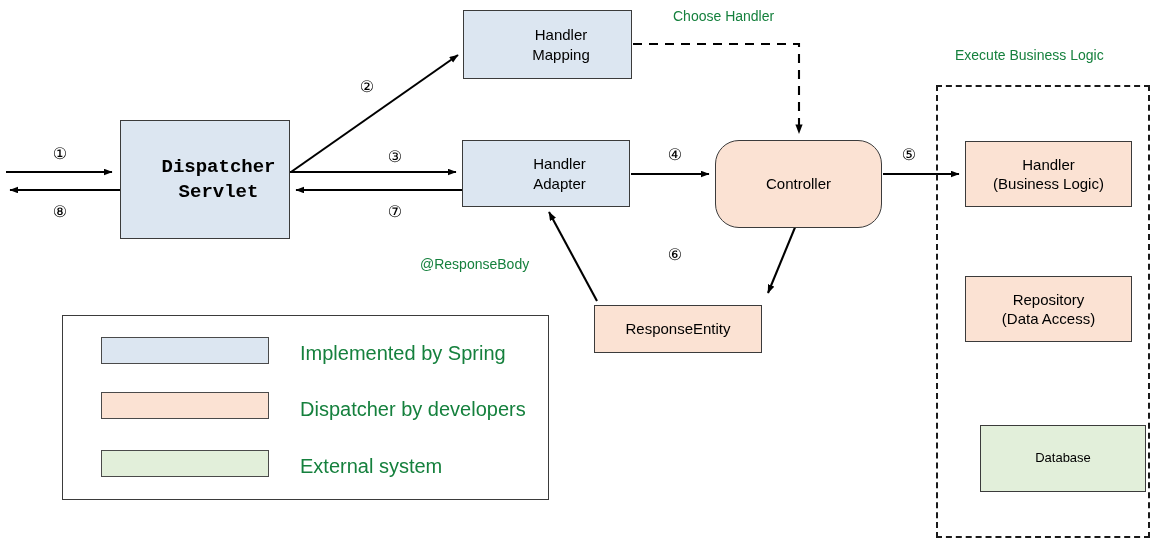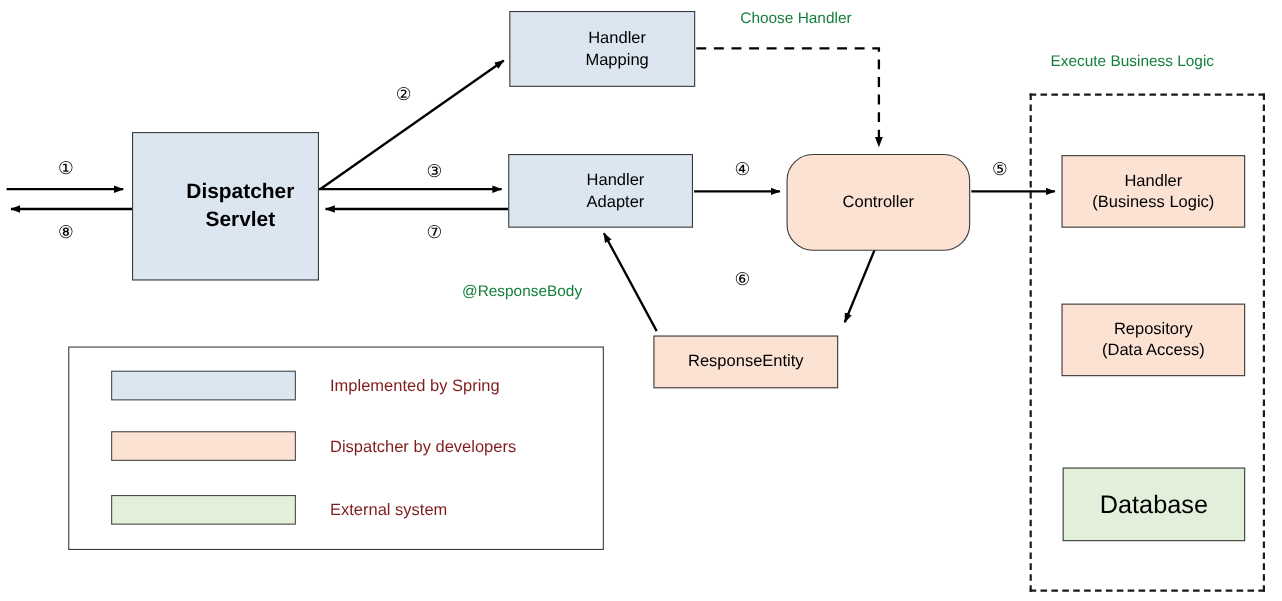--- a/index.html
+++ b/index.html
@@ -41,21 +41,22 @@
   }
   .node.spring { background: #dce6f1; padding-left: 27px; }
   .node.dev    { background: #fbe2d3; }
   .node.ext    { background: #e2efda; }
 
   .node.bold {
     font-weight: bold;
     font-size: 19px;
   }
   .node.big {
-    font-size: 23px;
+    font-size: 13px;
+    margin-left: 14px;
   }
 
   .grouping {
     position: absolute;
     box-sizing: border-box;
     border: 2.2px dashed #1a1a1a;
     background: transparent;
   }
   .caption {
     position: absolute;
@@ -79,22 +80,22 @@
     border: 1.4px solid #3b3b3b;
     background: #ffffff;
   }
   .legend-swatch {
     position: absolute;
     box-sizing: border-box;
     border: 1.4px solid #4a4a4a;
   }
   .legend-label {
     position: absolute;
-    font-size: 15px;
-    color: #7f1d1d;
+    font-size: 20px;
+    color: #15803d;
     white-space: nowrap;
   }
 </style>
 </head>
 <body>
 
 <div id="canvas">
 
   <svg class="layer" viewBox="0 0 1165 546">
     <defs>
@@ -125,21 +126,21 @@
       <line x1="803" y1="208" x2="768" y2="293" marker-end="url(#arrow)"></line>
 
       <line x1="597" y1="301" x2="549" y2="212" marker-end="url(#arrow)"></line>
     </g>
 
     <g stroke="#000000" stroke-width="2.1" fill="none" stroke-dasharray="9,7">
       <path d="M633,44 L799,44 L799,133" marker-end="url(#arrowd)"></path>
     </g>
   </svg>
 
-  <div class="node spring bold" style="left:120px; top:120px; width:170px; height:135px;">Dispatcher
+  <div class="node spring bold" style="left:120px; top:120px; width:170px; height:119px;font-family:Liberation Mono, monospace;">Dispatcher
 Servlet</div>
 
   <div class="node spring" style="left:463px; top:10px; width:169px; height:69px;">Handler
 Mapping</div>
 
   <div class="node spring" style="left:462px; top:140px; width:168px; height:67px;">Handler
 Adapter</div>
 
   <div class="node dev" style="left:715px; top:140px; width:167px; height:88px;border-radius:24px;">Controller</div>
 

